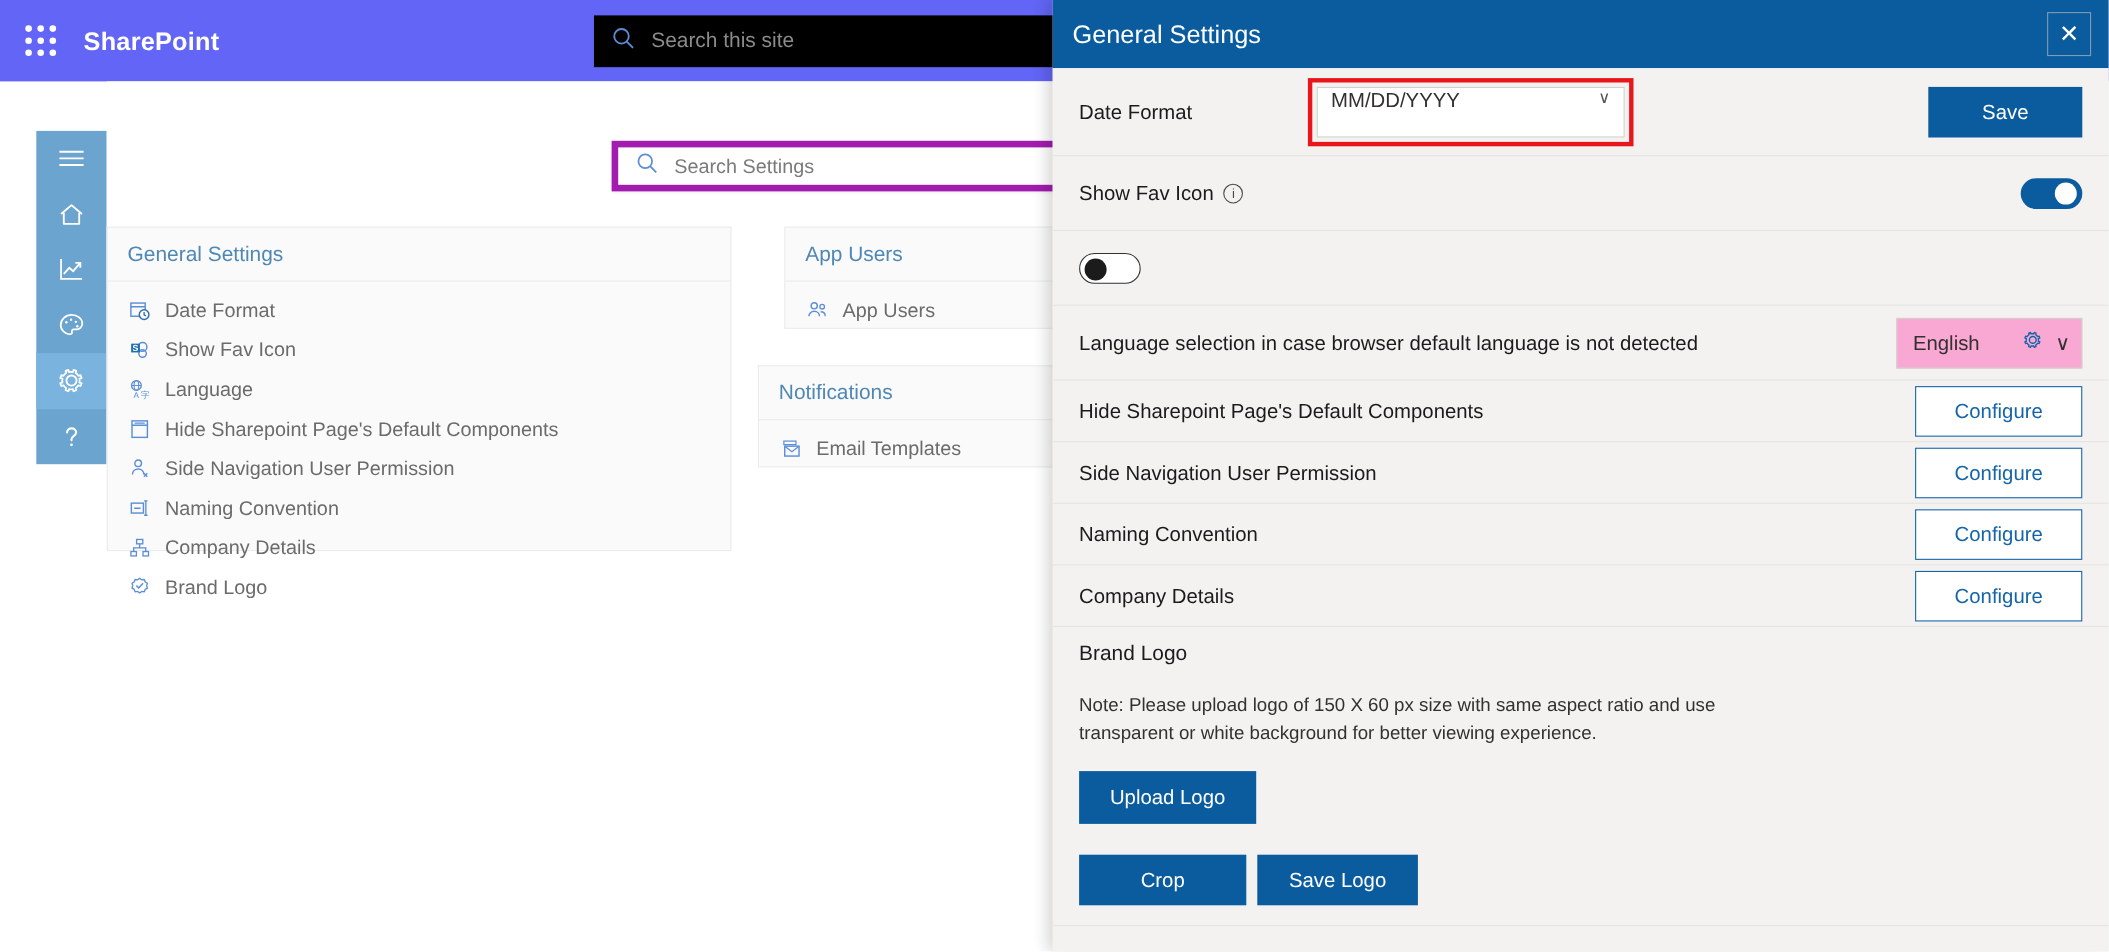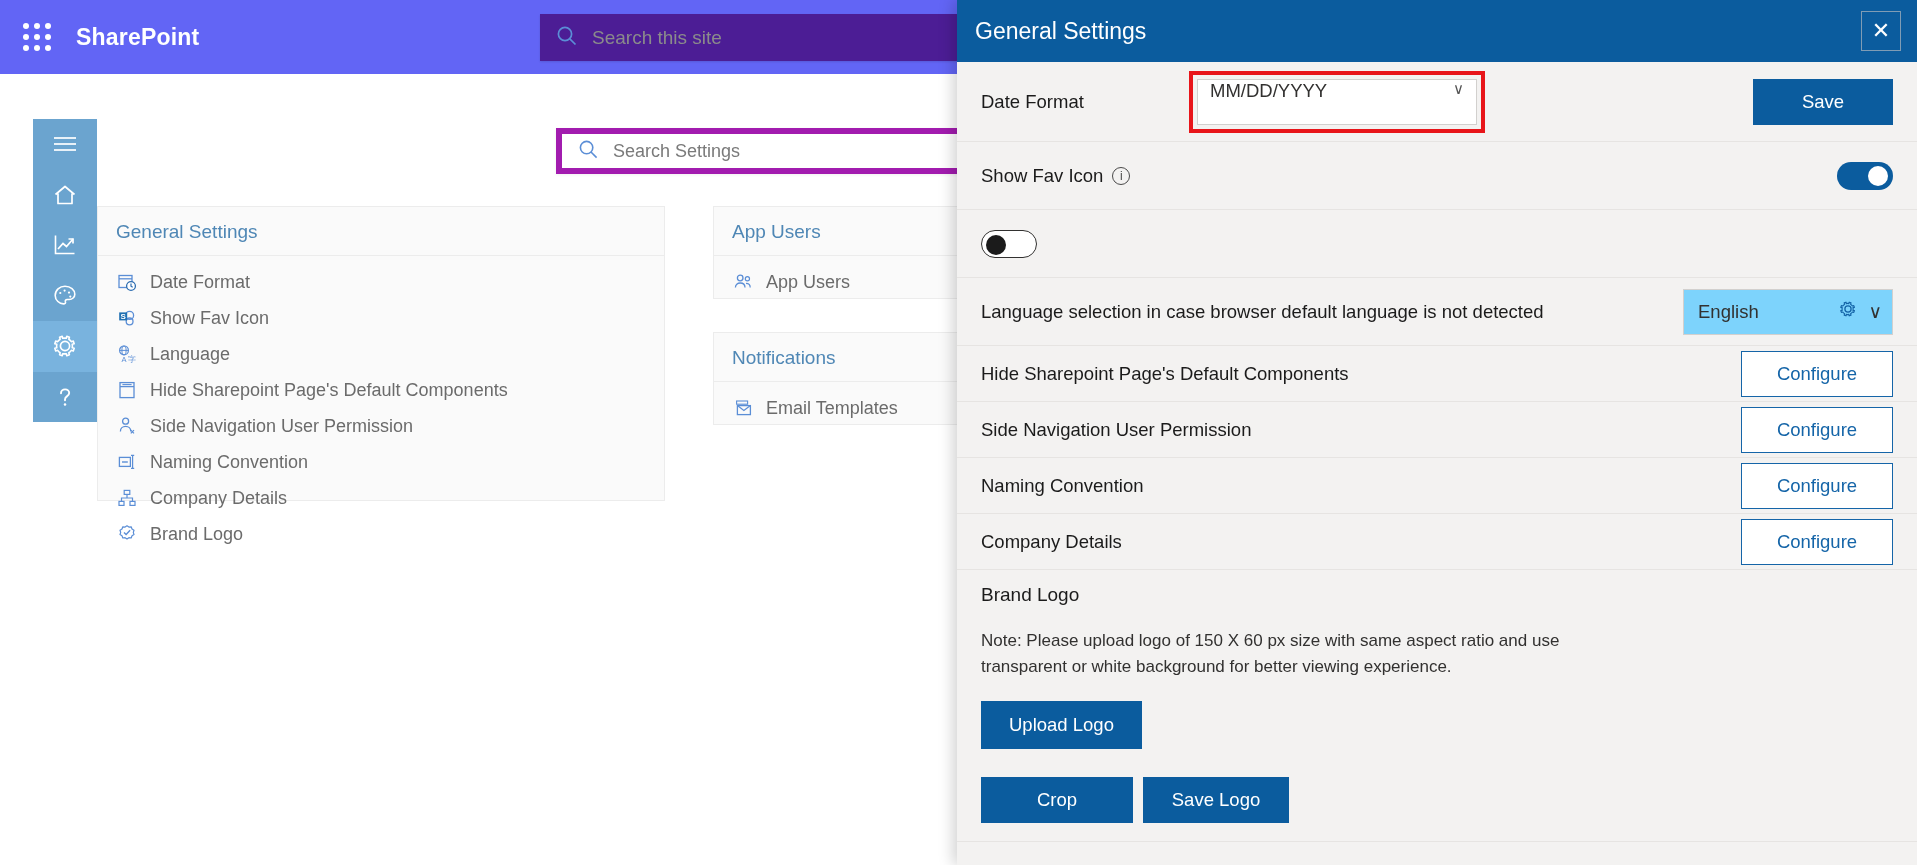--- a/index.html
+++ b/index.html
@@ -16,21 +16,21 @@
     position: absolute; left:0; top:0; width:1917px; height:74px;
     background:#6265f5; display:flex; align-items:center;
   }
   .waffle { width:34px; height:34px; margin-left:20px; display:grid;
     grid-template-columns: repeat(3, 7px); grid-template-rows: repeat(3, 7px);
     gap:4px; align-content:center; justify-content:center; cursor:pointer; }
   .waffle i { display:block; width:6px; height:6px; background:#fff; border-radius:50%; }
   .sp-brand { color:#fff; font-size:23px; font-weight:bold; margin-left:22px; letter-spacing:.2px; }
   .site-search {
     position:absolute; left:540px; top:14px; width:820px; height:47px;
-    background:#4c1d95; display:flex; align-items:center; padding:0 16px;
+    background:#000000; display:flex; align-items:center; padding:0 16px;
     box-shadow:0 1px 2px rgba(0,0,0,.12);
   }
   .site-search .ph { color:#8b8b8b; font-size:19px; margin-left:14px; }
 
   
   .rail {
     position:absolute; left:33px; top:119px; width:64px; height:303px;
     background:#6ba4cf; display:flex; flex-direction:column; align-items:center;
   }
   .rail-item {
@@ -48,21 +48,21 @@
     background:#fff; border:6px solid #a21caf; display:flex; align-items:center; padding:0 16px;
     box-shadow: 0 1px 3px rgba(0,0,0,.06);
   }
   .settings-search .ph { color:#7a7a7a; font-size:18px; margin-left:14px; }
 
   .group {
     position:absolute; background:#fafafa; border:1px solid #ececec;
   }
   .group.col1 { left:0px; top:132px; width:568px; height:295px; }
   .group.col2 { left:616px; top:132px; width:360px; height:93px; }
-  .group.col3 { left:616px; top:258px; width:360px; height:93px; }
+  .group.col3 { left:592px; top:258px; width:360px; height:93px; }
 
   .group-title {
     color:#4f87b5; font-size:19px; padding:14px 18px 12px 18px;
     border-bottom:1px solid #ececec; font-weight:400;
   }
   .group-list { padding:8px 0 10px 0; }
   .group-row {
     display:flex; align-items:center; gap:12px; padding:7px 18px; cursor:pointer;
     color:#6b6b6b; font-size:18px;
   }
@@ -115,21 +115,21 @@
   }
 
   .toggle { width:56px; height:28px; border-radius:15px; position:relative; cursor:pointer; }
   .toggle.on { background:#0b5c9e; }
   .toggle.off { background:#fff; border:1px solid #323130; }
   .toggle .knob { position:absolute; top:4px; width:20px; height:20px; border-radius:50%; }
   .toggle.on .knob { right:5px; background:#fff; }
   .toggle.off .knob { left:4px; background:#1b1b1b; }
 
   .lang-select {
-    width:210px; height:46px; background:#7dd3fc; border:1px solid #d2d0ce;
+    width:169px; height:46px; background:#f9a8d4; border:1px solid #d2d0ce;
     display:flex; align-items:center; padding:0 10px 0 14px; gap:10px;
     font-size:18.5px; color:#323130; cursor:pointer;
   }
   .lang-select .lval { flex:1; }
 
   .info-i {
     width:18px; height:18px; border:1.4px solid #4a4a4a; border-radius:50%;
     display:inline-flex; align-items:center; justify-content:center;
     font-size:12px; color:#4a4a4a; font-style:normal; line-height:1;
   }

